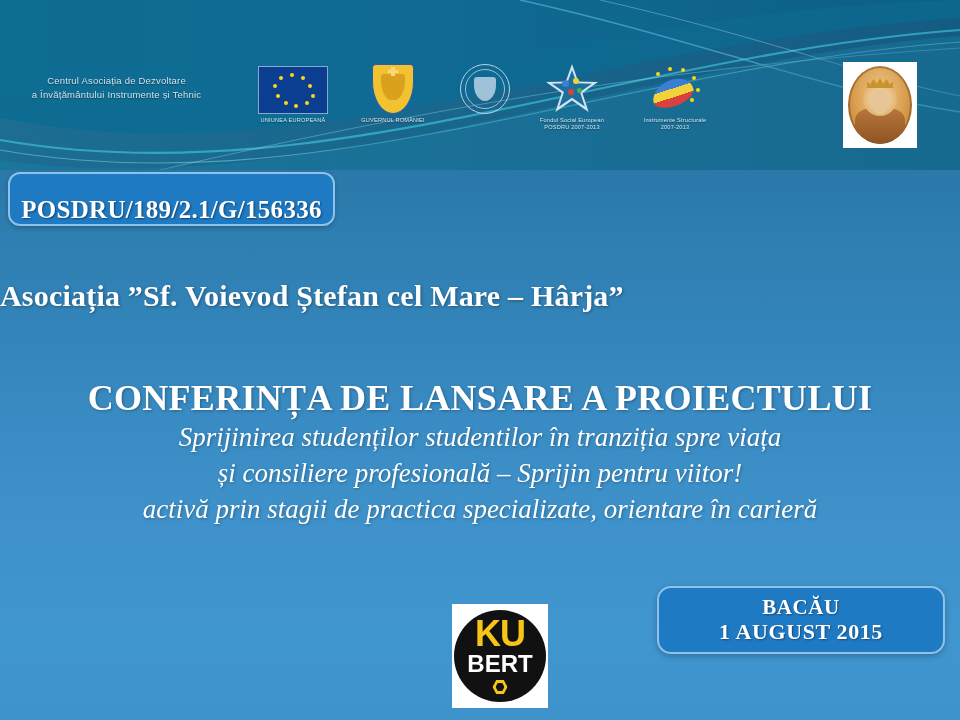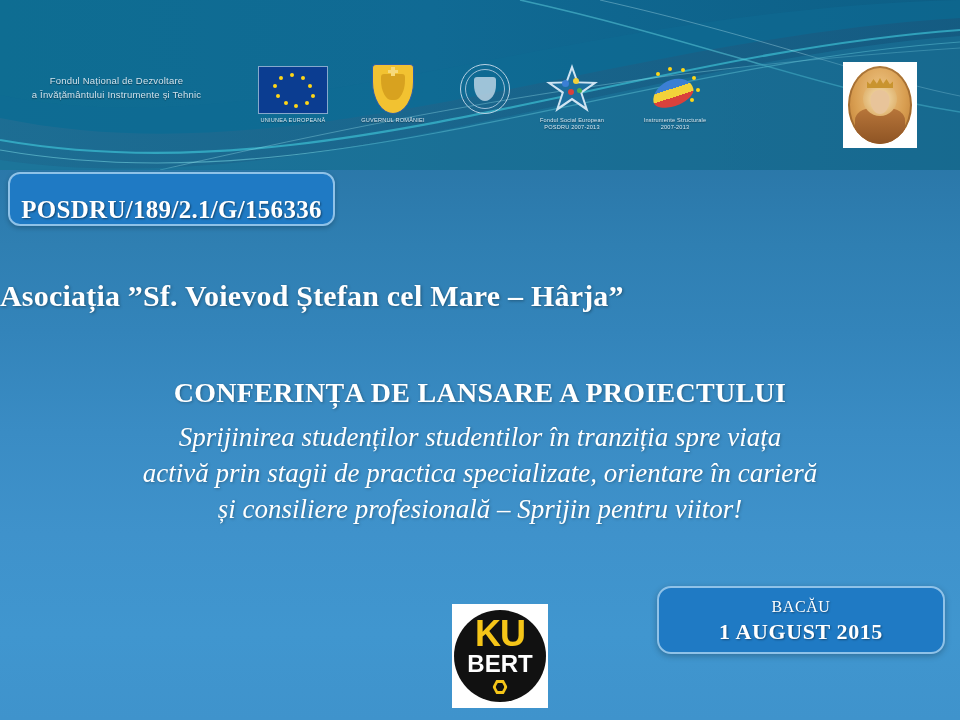--- a/index.html
+++ b/index.html
@@ -345,21 +345,21 @@
     text-shadow: 1px 1px 3px rgba(0,0,0,.35);
   }
   .conf-title {
     position: absolute;
     left: 0; right: 0;
     top: 377px;
     text-align: center;
     color: #ffffff;
     font-family: "Liberation Serif", serif;
     font-weight: bold;
-    font-size: 28px;
+    font-size: 36px;
     letter-spacing: .3px;
     text-shadow: 1px 1px 3px rgba(0,0,0,.3);
   }
   .project-desc {
     position: absolute;
     left: 28px;
     right: 28px;
     top: 419px;
     text-align: center;
     color: #ffffff;
@@ -442,22 +442,22 @@
     box-sizing: border-box;
     display: flex;
     flex-direction: column;
     align-items: center;
     justify-content: center;
     box-shadow: 0 2px 6px rgba(0,0,0,.25);
   }
   .date-city {
     color:#ffffff;
     font-family:"Liberation Serif", serif;
-    font-weight:normal;
-    font-size:16px;
+    font-weight:bold;
+    font-size:21px;
     letter-spacing:.6px;
     line-height:24px;
     text-shadow: 1px 1px 2px rgba(0,0,0,.4);
   }
   .date-day {
     color:#ffffff;
     font-family:"Liberation Serif", serif;
     font-weight:bold;
     font-size:22px;
     letter-spacing:.6px;
@@ -494,21 +494,21 @@
       <path d="M0,140 C320,196 620,55 960,30" fill="none" stroke="#3fc6d8" stroke-width="2.2" opacity="0.65"></path>
       <path d="M0,150 C320,206 620,66 960,42" fill="none" stroke="#7fe0ea" stroke-width="1.1" opacity="0.5"></path>
       <path d="M160,170 C380,120 620,70 960,48" fill="none" stroke="#9fe8f0" stroke-width="1" opacity="0.35"></path>
       <path d="M520,0 C700,40 820,90 960,112" fill="none" stroke="#5fd2e0" stroke-width="1.6" opacity="0.5"></path>
       <path d="M600,0 C760,36 870,78 960,96" fill="none" stroke="#bfeff6" stroke-width="1" opacity="0.35"></path>
       <path d="M0,160 C300,205 640,60 960,36 L960,170 L0,170 Z" fill="#1d83a8" opacity="0.35"></path>
     </svg>
   </div>
 
   <div class="org-caption">
-    <div>Fondul Național de Dezvoltare</div>
+    <div>Centrul Asociația de Dezvoltare</div>
     <div>a Învățământului Instrumente și Tehnic</div>
   </div>
 
   <div class="logo-strip">
 
     <div class="logo-item" style="left:0px; top:2px; width:90px;">
       <div class="eu-flag">
         <span class="eu-star" style="left:31px; top:6px;"></span>
         <span class="eu-star" style="left:42px; top:9px;"></span>
         <span class="eu-star" style="left:49px; top:17px;"></span>
@@ -583,22 +583,22 @@
   <div class="code-badge">
     <span class="code-badge-text">POSDRU/189/2.1/G/156336</span>
   </div>
 
   <div class="assoc-title">Asociația ”Sf. Voievod Ștefan cel Mare – Hârja”</div>
 
   <div class="conf-title">CONFERINȚA DE LANSARE A PROIECTULUI</div>
 
   <div class="project-desc">
     <div>Sprijinirea studenților studentilor în tranziția spre viața</div>
+    <div>și consiliere profesională – Sprijin pentru viitor!</div>
     <div>activă prin stagii de practica specializate, orientare în carieră</div>
-    <div>și consiliere profesională – Sprijin pentru viitor!</div>
   </div>
 
   <div class="kubert">
     <div class="kubert-circle"></div>
     <div class="kubert-ku">KU</div>
     <div class="kubert-bert">BERT</div>
     <div class="kubert-hex"></div>
   </div>
 
   <div class="date-badge">

